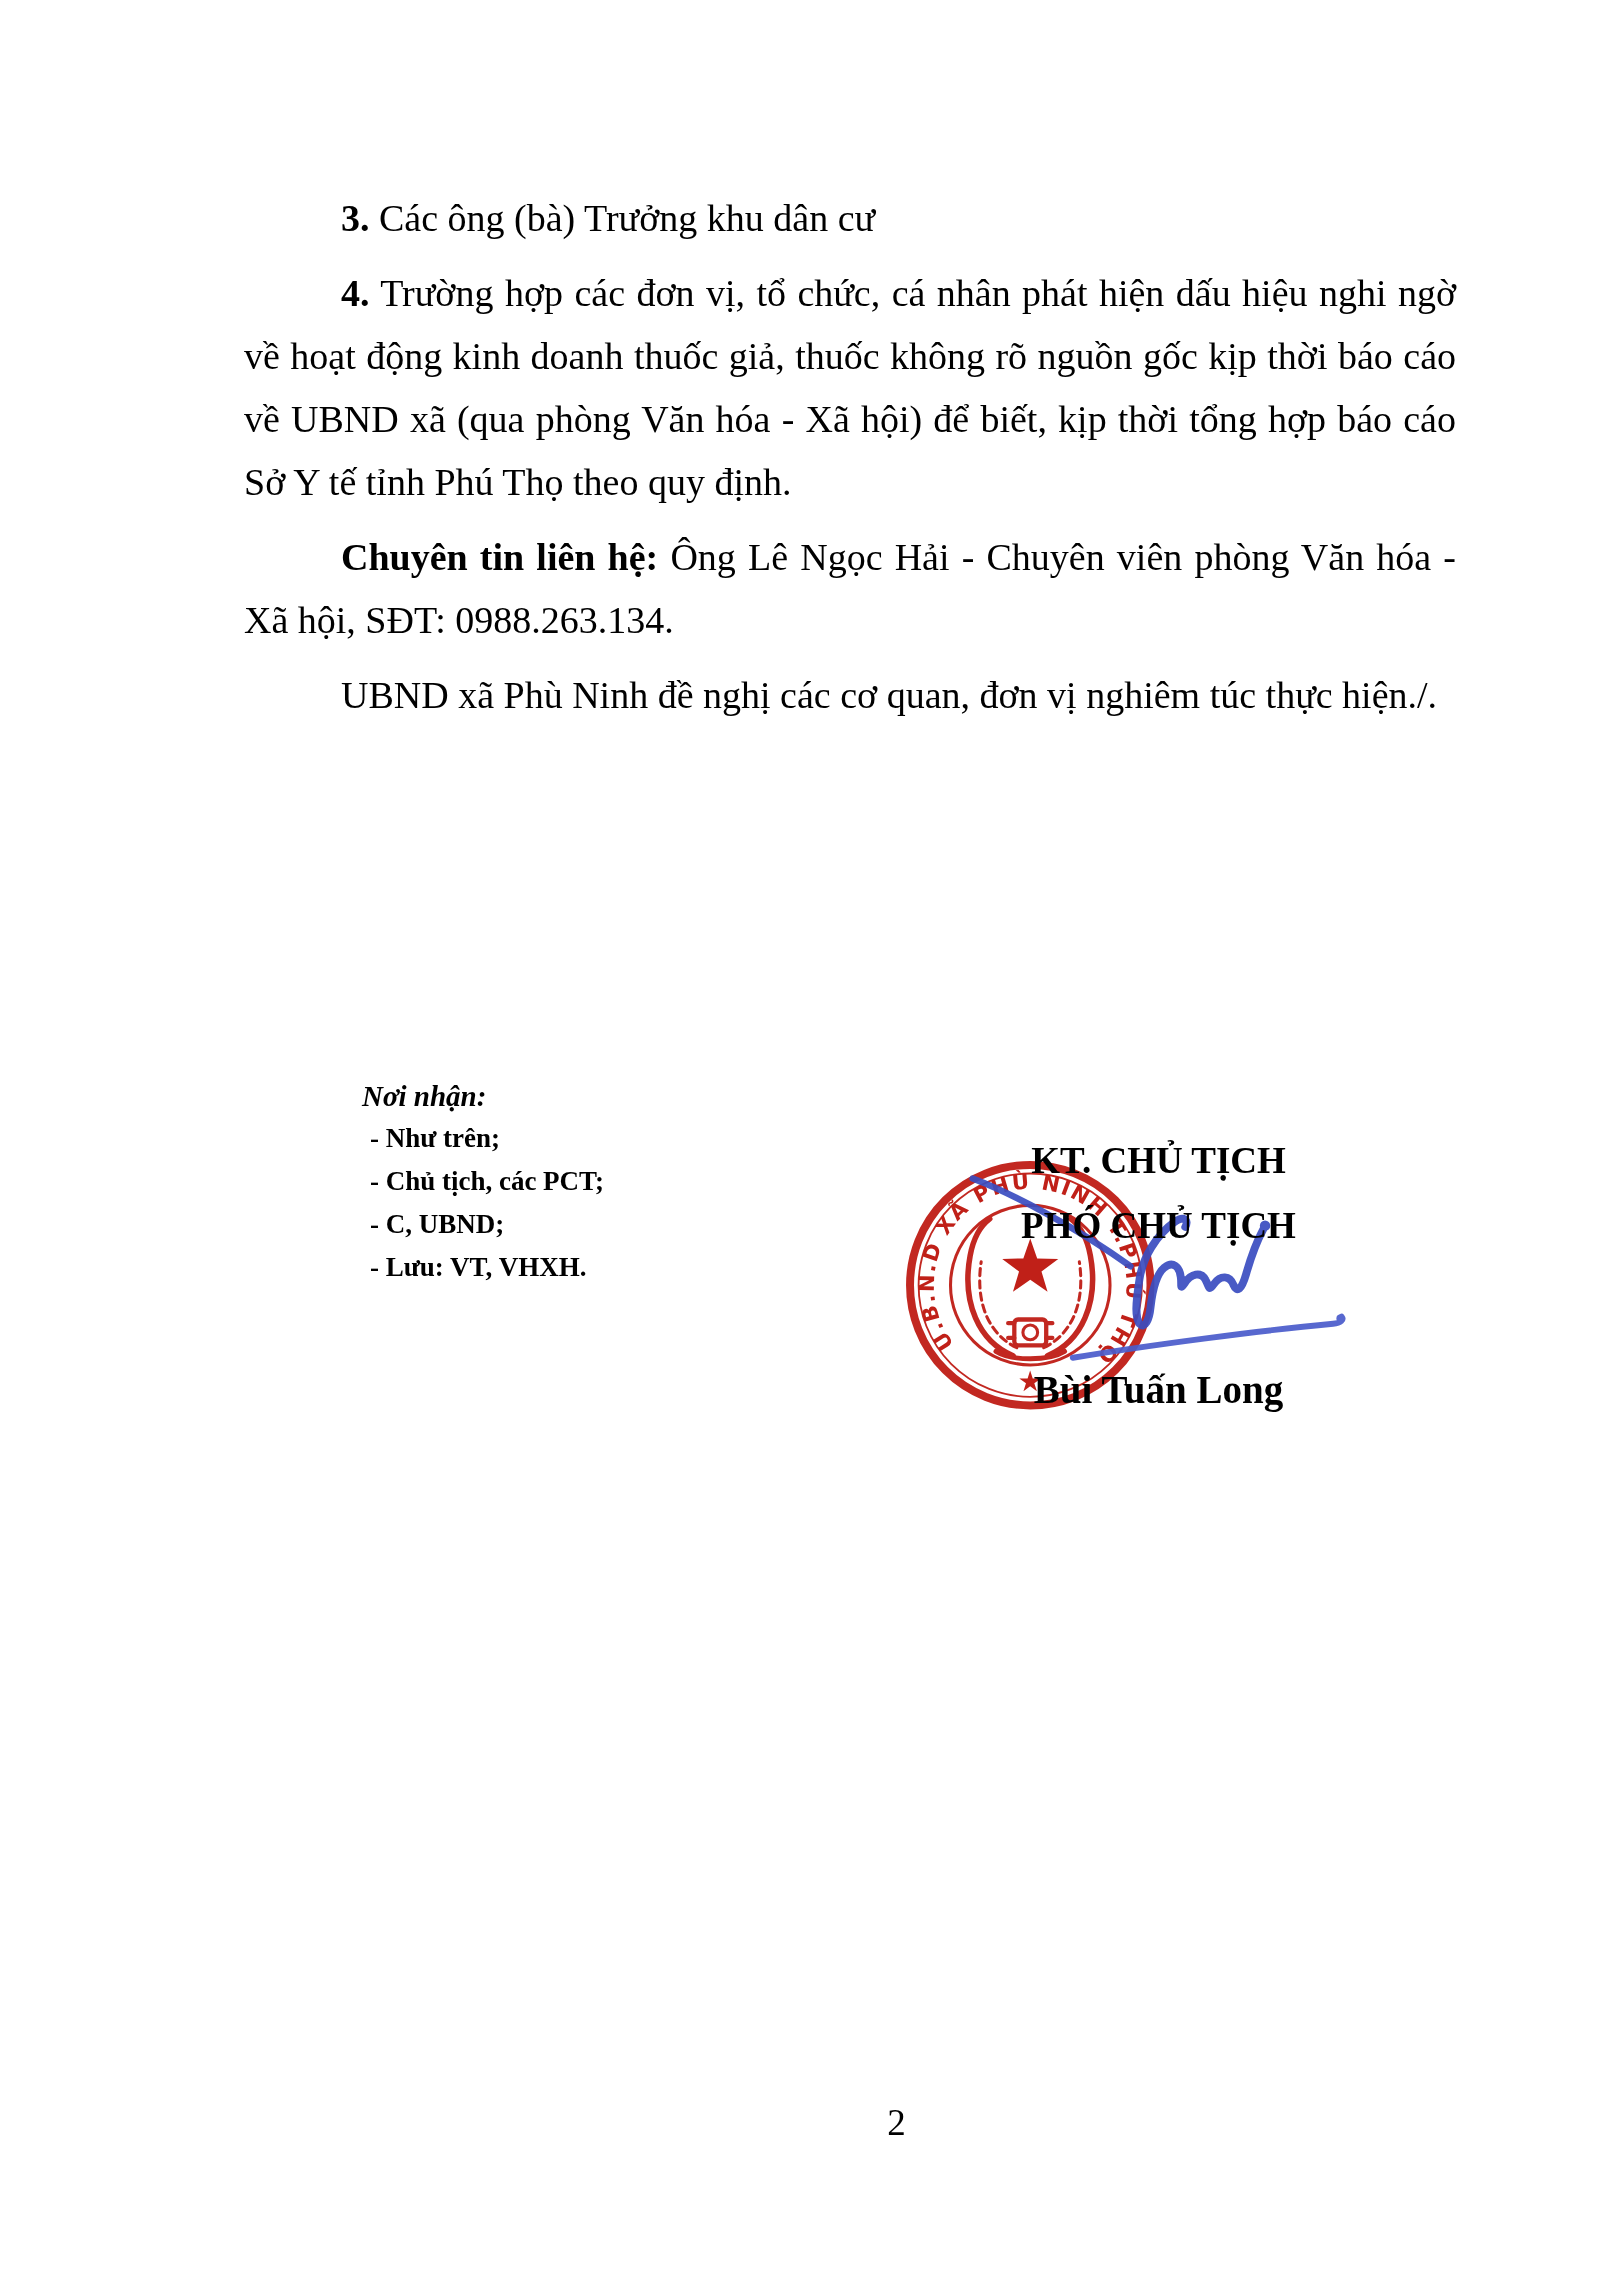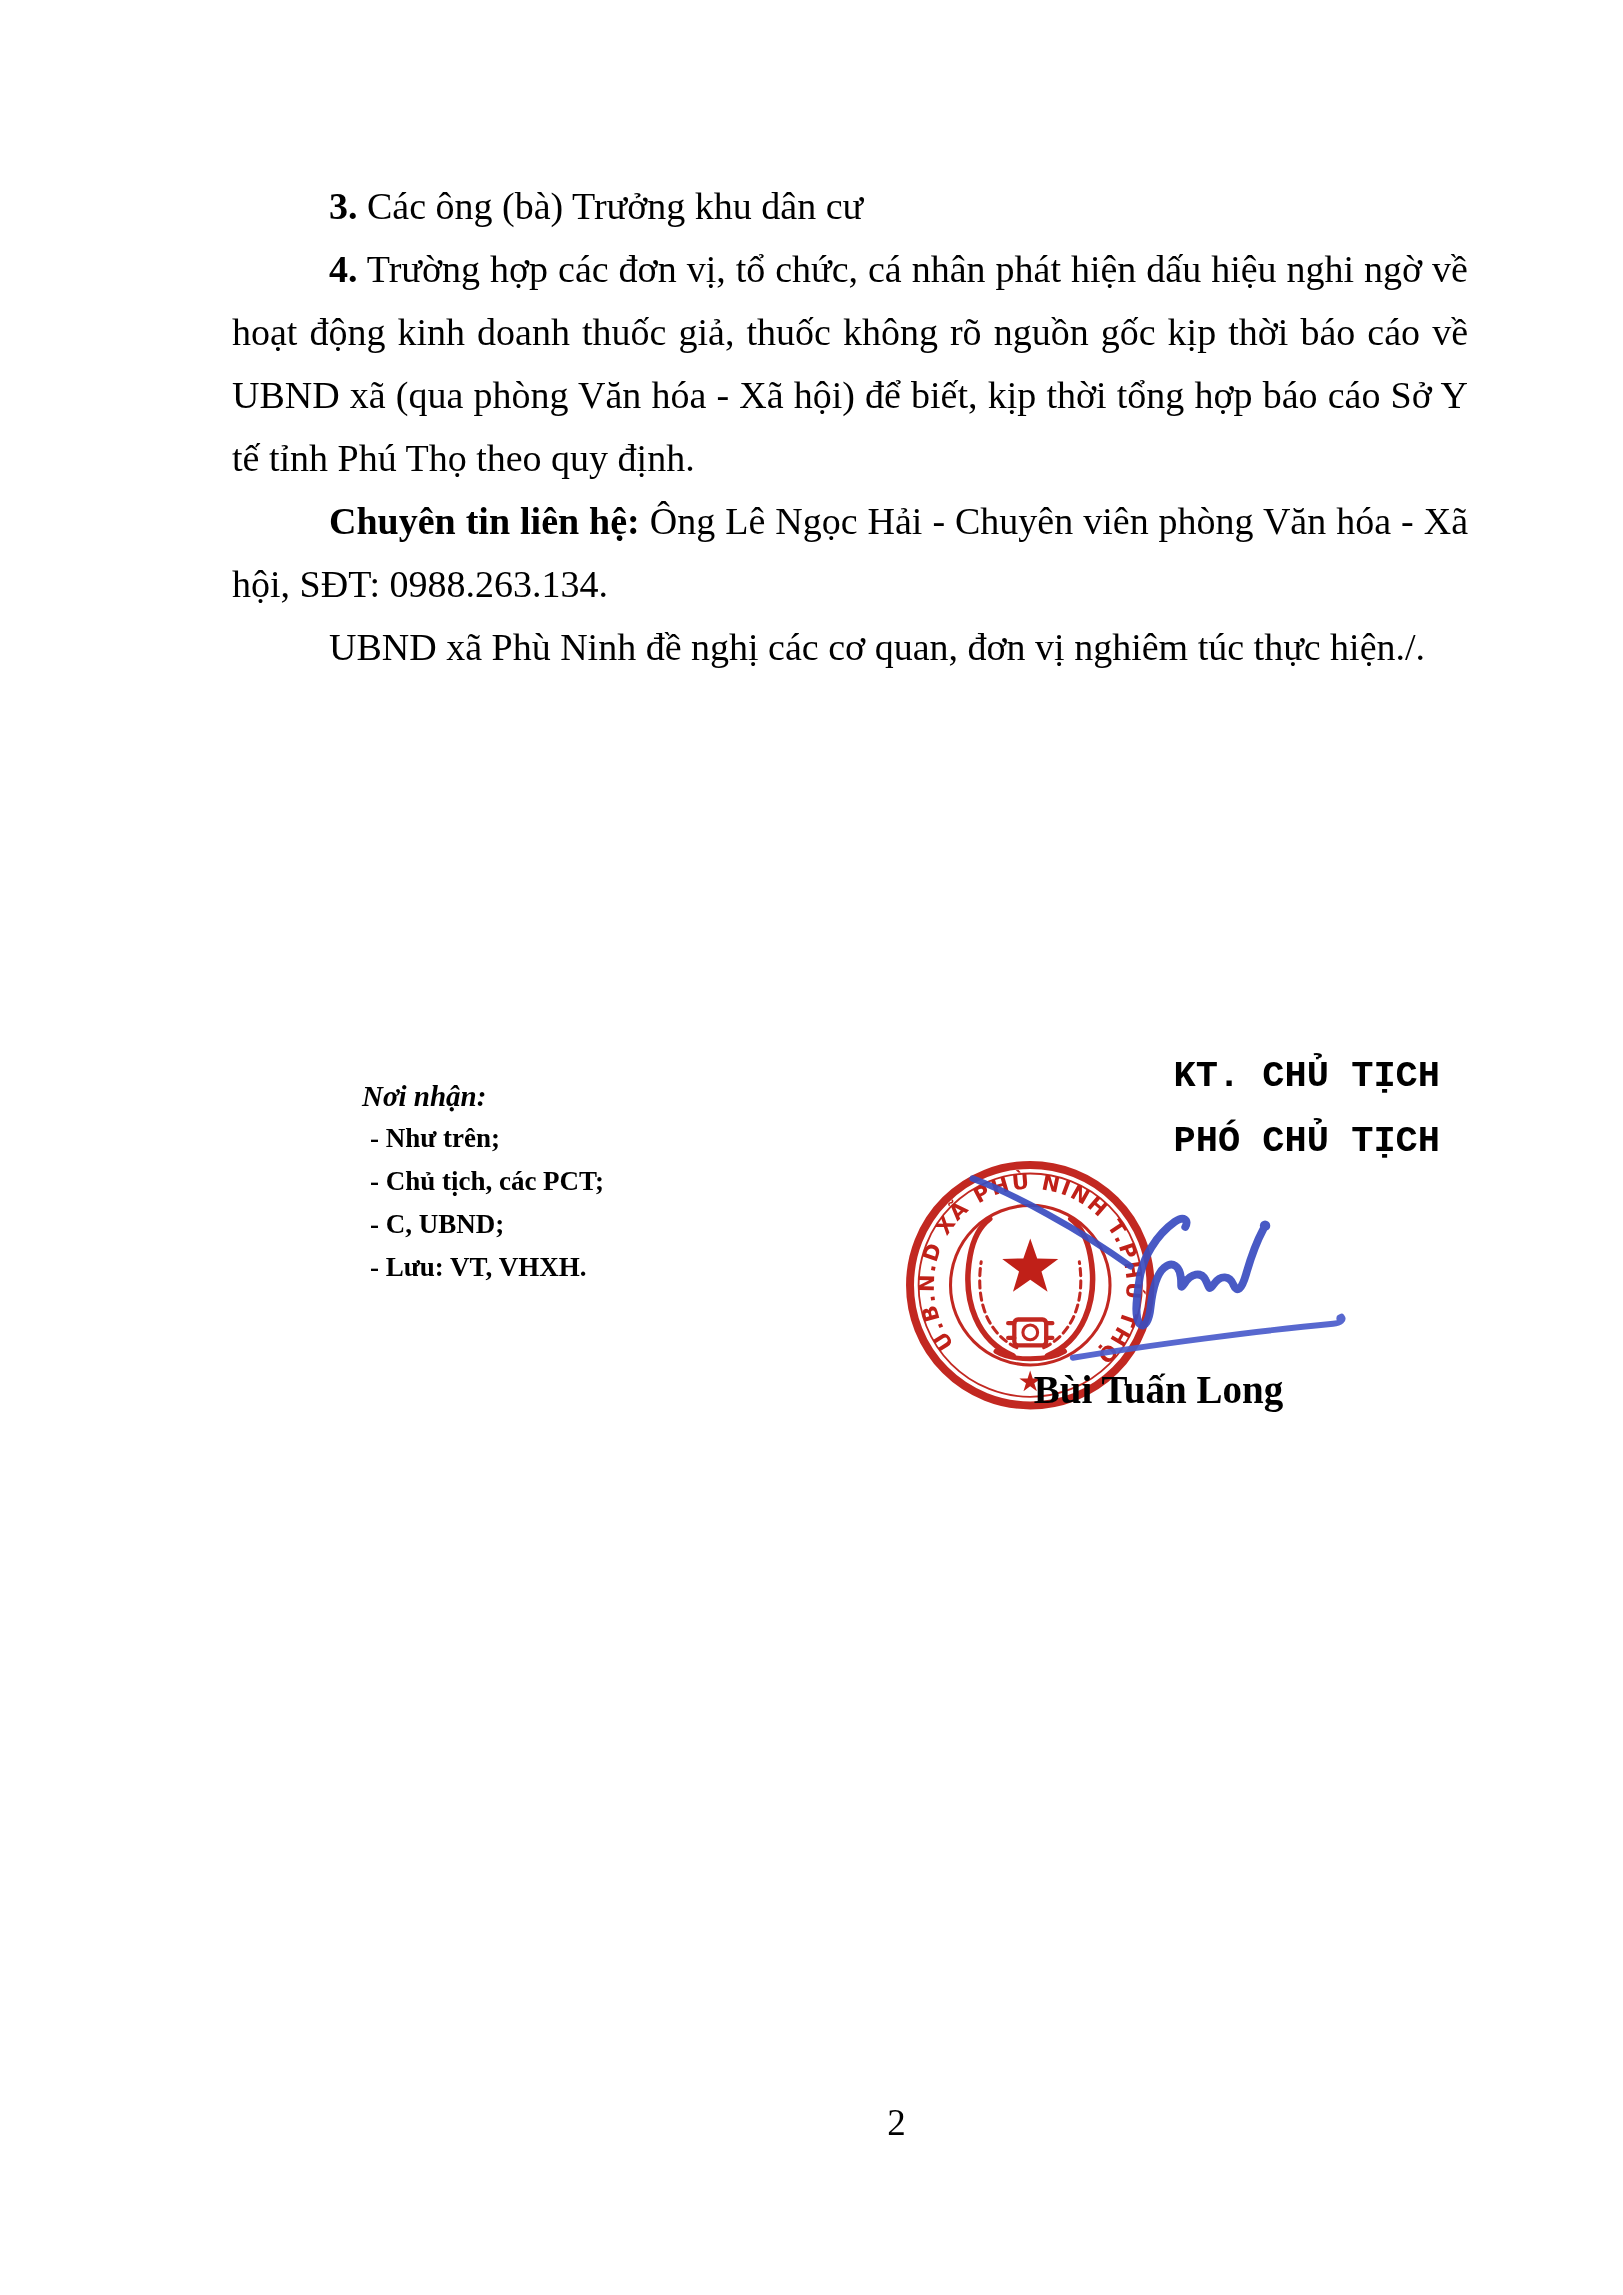--- a/index.html
+++ b/index.html
@@ -5,32 +5,32 @@
   html,body{margin:0;padding:0;}
   body{
     width:1623px;height:2295px;position:relative;background:#ffffff;
     font-family:"Liberation Serif","DejaVu Serif",serif;color:#000;
     overflow:hidden;
   }
   .content{
     position:absolute;left:232px;top:175px;width:1236px;
     font-size:38px;line-height:63px;text-align:justify;
   }
-  .content p{margin:0;text-indent:97px;}
+  .content p{margin:12px;text-indent:97px;}
   .b{font-weight:bold;}
   .recipients{
     position:absolute;left:362px;top:1076px;font-size:27px;line-height:43px;
   }
   .recipients .label{
     font-weight:bold;font-style:italic;font-size:29px;line-height:41px;
   }
   .recipients .item{padding-left:7.9px;font-weight:bold;}
   .sign-titles{
-    position:absolute;left:877px;top:1044px;width:563px;text-align:right;
-    font-weight:bold;font-size:37px;line-height:65px;font-family:Liberation Mono, monospace;
+    position:absolute;left:877px;top:1128px;width:563px;text-align:center;
+    font-weight:bold;font-size:37px;line-height:65px;
   }
   .sign-name{
     position:absolute;left:877px;top:1366px;width:563px;text-align:center;
     font-weight:bold;font-size:39px;line-height:47px;
   }
   .pageno{
     position:absolute;left:877px;top:2101px;width:39px;text-align:center;
     font-size:37px;line-height:43px;
   }
   .overlay{

